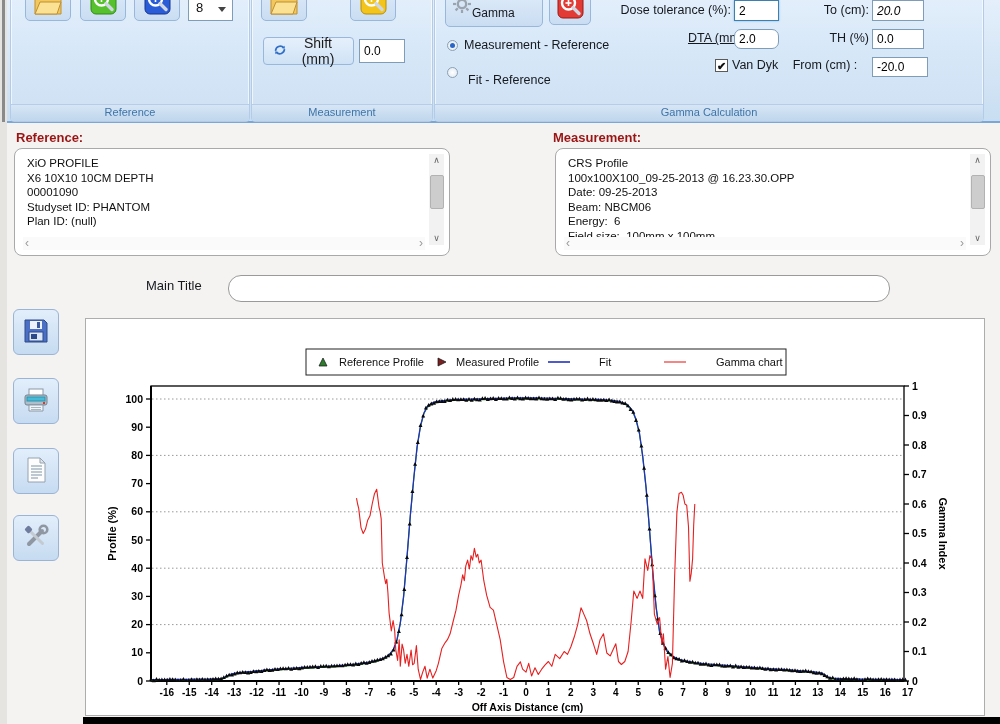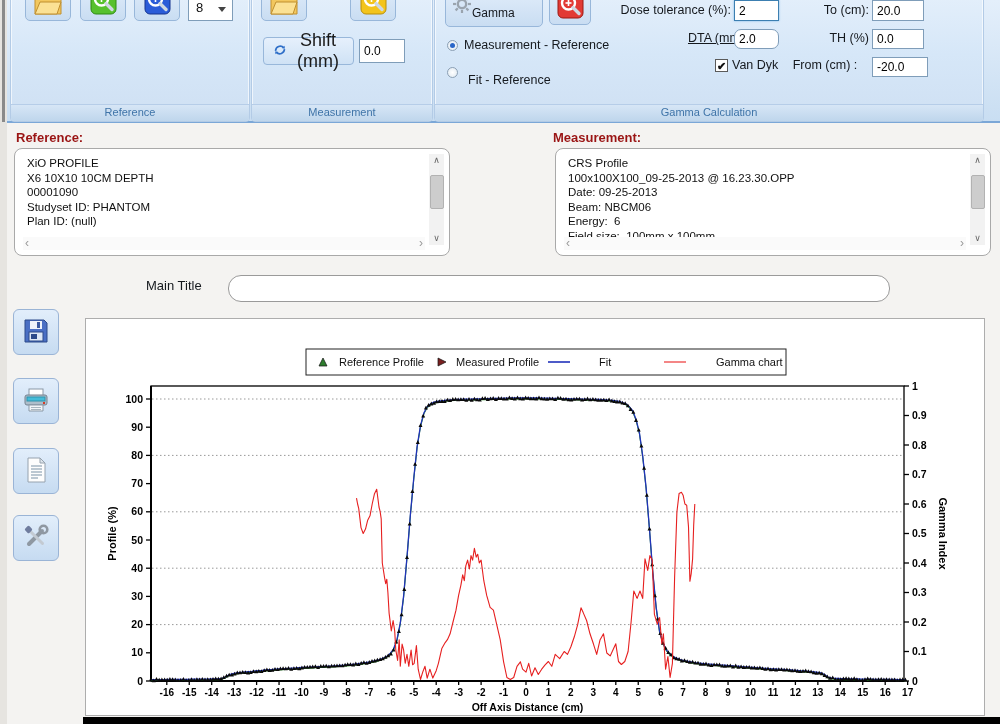--- a/index.html
+++ b/index.html
@@ -17,21 +17,21 @@
   .rbtn{position:absolute;width:46px;height:46px;border:1px solid #98b7da;border-radius:5px;
         background:linear-gradient(#e6f0fc,#c9ddf2);display:flex;align-items:flex-end;
         justify-content:center;padding:0 0 2px;box-sizing:border-box;cursor:pointer;}
   .dropdown{position:absolute;width:45px;height:26px;background:#fff;border:1px solid #7f9db9;
             box-sizing:border-box;font-size:13px;line-height:24px;padding-left:7px;cursor:pointer;}
   .dropdown .chev{position:absolute;right:6px;top:11px;width:0;height:0;
                   border-left:4px solid transparent;border-right:4px solid transparent;
                   border-top:5px solid #444;}
   .shiftbtn{position:absolute;height:28px;border:1px solid #98b7da;border-radius:4px;
             background:linear-gradient(#e6f0fc,#cfe2f5);display:flex;align-items:center;gap:5px;
-            padding:0 9px;font-size:18px;color:#1a1a1a;cursor:pointer;box-sizing:border-box;}
+            padding:0 9px;font-size:14px;color:#1a1a1a;cursor:pointer;box-sizing:border-box;}
   .tinput{position:absolute;border:1px solid #7f9db9;background:#fff;font-size:12px;
           font-family:"Liberation Sans",sans-serif;padding:1px 0 1px 4px;box-sizing:border-box;color:#000;}
   .tinput.focused{border:1px solid #3c7fb1;box-shadow:0 0 2px #7ab8ea;}
   .flabel{position:absolute;font-size:12.5px;color:#15191e;text-align:right;}
   .radio{position:absolute;width:11px;height:11px;border-radius:50%;border:1px solid #8ca0b4;
          background:radial-gradient(#ffffff,#dde7f0);box-sizing:border-box;cursor:pointer;}
   .radio.sel::after{content:"";display:block;width:5px;height:5px;margin:2px;border-radius:50%;background:#2a66c8;}
   .rlabel{position:absolute;font-size:12.5px;color:#15191e;}
   .cb{position:absolute;width:13px;height:13px;background:#fff;border:1px solid #5a5a5a;
       font-size:11px;line-height:12px;text-align:center;color:#111;font-weight:700;
@@ -189,21 +189,21 @@
       <span class="rlabel" style="left:33px;top:94px;margin-top:8px;">Fit - Reference</span>
 
       <span class="flabel" style="left:126px;top:32px;width:170px;">Dose tolerance (%):</span>
       <input class="tinput focused" style="left: 299px; top: 29px; width: 45px; height: 21px;" value="2">
       <span class="flabel" style="left:179px;top:60px;width:130px;text-decoration:underline;">DTA (mm)</span>
       <input class="tinput" style="left: 299px; top: 58px; width: 45px; height: 20px; border-radius: 7px;" value="2.0">
       <span class="cb" style="left:280px;top:88px;">✔</span>
       <span class="rlabel" style="left:297px;top:87px;">Van Dyk</span>
 
       <span class="flabel" style="left:356px;top:32px;width:78px;">To (cm):</span>
-      <input class="tinput" style="left: 437px; top: 29px; width: 52px; height: 21px;" value="20.0">
+      <input class="tinput" style="left: 437px; top: 29px; width: 52px; height: 21px; font-style: italic;" value="20.0">
       <span class="flabel" style="left:356px;top:60px;width:78px;">TH (%)</span>
       <input class="tinput" style="left: 437px; top: 58px; width: 52px; height: 20px;" value="0.0">
       <span class="flabel" style="left:346px;top:87px;width:88px;text-align:center;">From (cm) :</span>
       <input class="tinput" style="left: 437px; top: 86px; width: 56px; height: 20px;" value="-20.0">
 
       <div class="gcap">Gamma Calculation</div>
     </div>
   </div>
 
   <div class="ledge">

